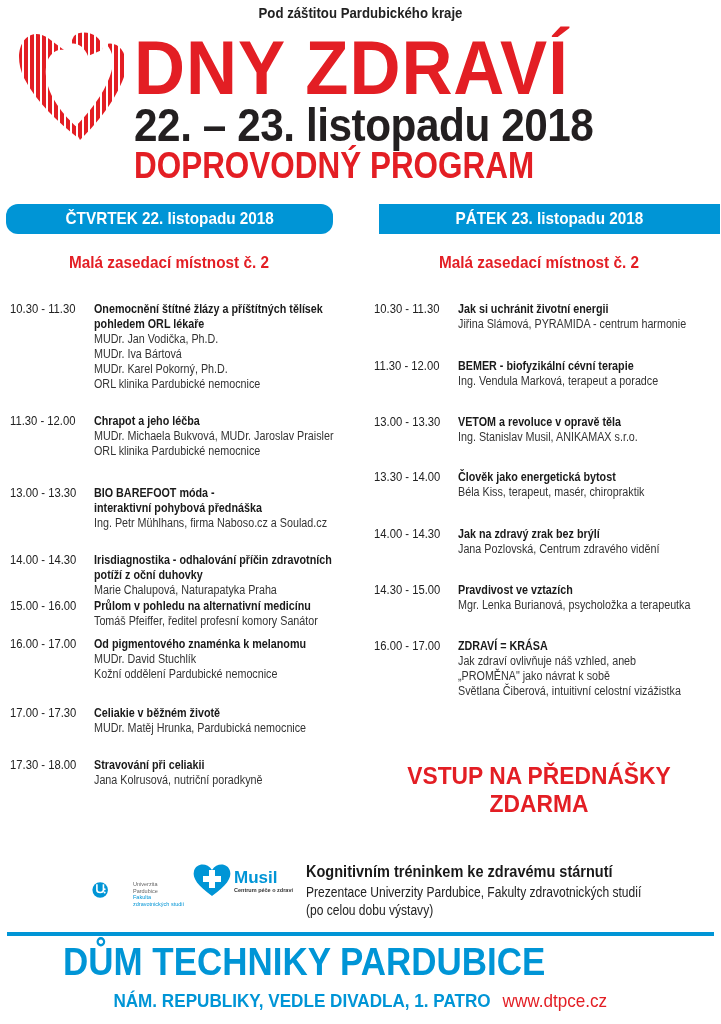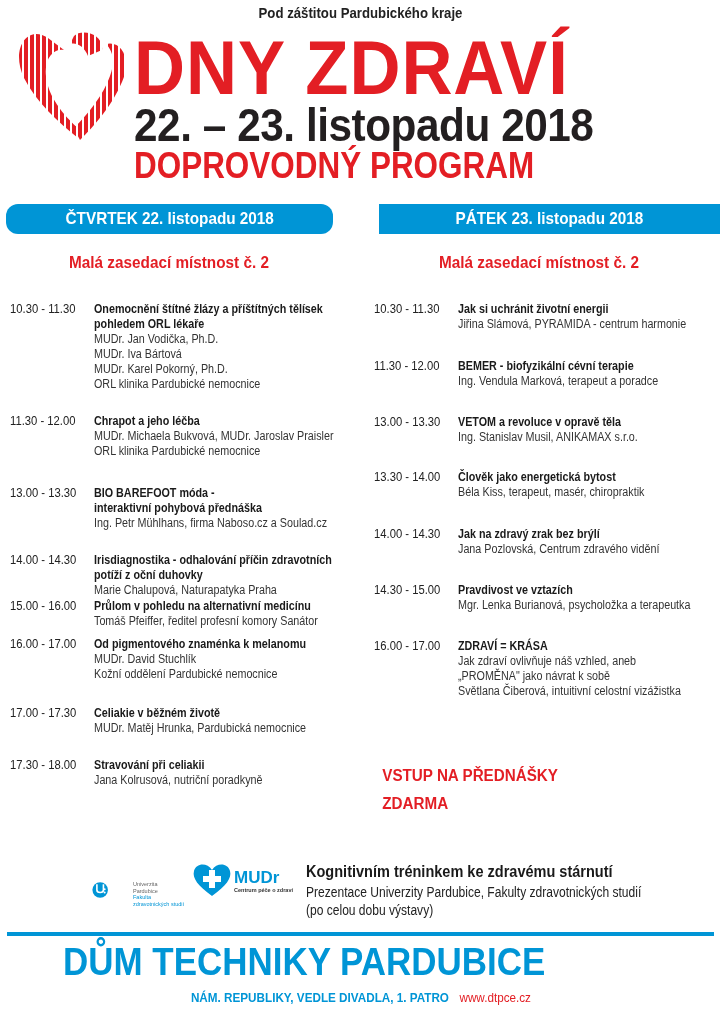--- a/index.html
+++ b/index.html
@@ -33,22 +33,22 @@
   .col-left { left: 10px; top: 302px; width: 360px; }
   .col-right { left: 374px; top: 302px; width: 345px; }
 
   .item { position: absolute; left: 0; width: 100%; font-size: 12.5px; line-height: 15px; }
   .item .time { position: absolute; left: 0; top: 0; width: 84px; white-space: nowrap; color: #222;
     transform: scaleX(0.9); transform-origin: left top; }
   .item .body { position: absolute; left: 84px; top: 0; transform: scaleX(0.86); transform-origin: left top; white-space: nowrap; }
   .item .title { font-weight: bold; color: #1a1a1a; display: block; }
   .item .line { display: block; color: #333; }
 
-  .free-entry { position: absolute; left: 374px; top: 762px; width: 330px; text-align: left;
-    font-size: 16px; line-height: 28px; font-weight: bold; color: #e31e24; }
+  .free-entry { position: absolute; left: 374px; top: 762px; width: 330px; text-align: center;
+    font-size: 24px; line-height: 28px; font-weight: bold; color: #e31e24; }
   .free-entry span { display: block; transform: scaleX(0.95); }
 
   .upce-logo { position: absolute; left: 92px; top: 868px; width: 98px; height: 44px; }
   .upce-text { position: absolute; left: 133px; top: 881px; font-size: 5.5px; line-height: 6.5px; color: #666; }
   .upce-text .blue { color: #0095d6; }
   .cepez-heart { position: absolute; left: 192px; top: 862px; width: 40px; height: 36px; }
   .cepez-name { position: absolute; left: 234px; top: 868px; font-size: 17px; font-weight: bold; color: #0095d6; }
   .cepez-sub { position: absolute; left: 234px; top: 887px; font-size: 5.5px; font-weight: bold; color: #333; }
 
   .kog-title { position: absolute; left: 306px; top: 862px; font-size: 16.5px; font-weight: bold; color: #1a1a1a;
@@ -56,21 +56,21 @@
   .kog-line { position: absolute; left: 306px; font-size: 14px; color: #222; transform: scaleX(0.86);
     transform-origin: left top; white-space: nowrap; }
   .kog-line1 { top: 884px; }
   .kog-line2 { top: 902px; }
 
   .divider { position: absolute; left: 7px; top: 932px; width: 707px; height: 4px; background: #0095d6; }
 
   .venue { position: absolute; left: 0; top: 940px; width: 609px; text-align: center; font-size: 38px;
     line-height: 44px; font-weight: bold; color: #0095d6; }
   .venue span { display: inline-block; transform: scaleX(0.92); }
-  .address-row { position: absolute; left: 0; top: 990px; width: 721px; text-align: center; font-size: 13px;
+  .address-row { position: absolute; left: 0; top: 990px; width: 721px; text-align: center; font-size: 19px;
     font-weight: bold; white-space: nowrap; }
   .address-row .inner { display: inline-block; transform: scaleX(0.9); }
   .address { color: #0095d6; }
   .web { color: #e31e24; margin-left: 8px; font-weight: normal; }
 </style>
 </head>
 <body>
 
 <div class="patronage">Pod záštitou Pardubického kraje</div>
 
@@ -236,21 +236,21 @@
   <div>Pardubice</div>
   <div class="blue">Fakulta</div>
   <div class="blue">zdravotnických studií</div>
 </div>
 
 <svg class="cepez-heart" viewBox="0 0 40 36">
   <path d="M20 34 C 6 24, 0 16, 2 9 C 4 1, 15 0, 20 8 C 25 0, 36 1, 38 9 C 40 16, 34 24, 20 34 Z" fill="#0095d6"></path>
   <rect x="17" y="8" width="6" height="18" fill="#fff"></rect>
   <rect x="11" y="14" width="18" height="6" fill="#fff"></rect>
 </svg>
-<div class="cepez-name">MUDr</div>
+<div class="cepez-name">Musil</div>
 <div class="cepez-sub">Centrum péče o zdraví</div>
 
 <div class="kog-title">Kognitivním tréninkem ke zdravému stárnutí</div>
 <div class="kog-line kog-line1">Prezentace Univerzity Pardubice, Fakulty zdravotnických studií</div>
 <div class="kog-line kog-line2">(po celou dobu výstavy)</div>
 
 <div class="divider"></div>
 
 <div class="venue"><span>DŮM TECHNIKY PARDUBICE</span></div>
 <div class="address-row">

